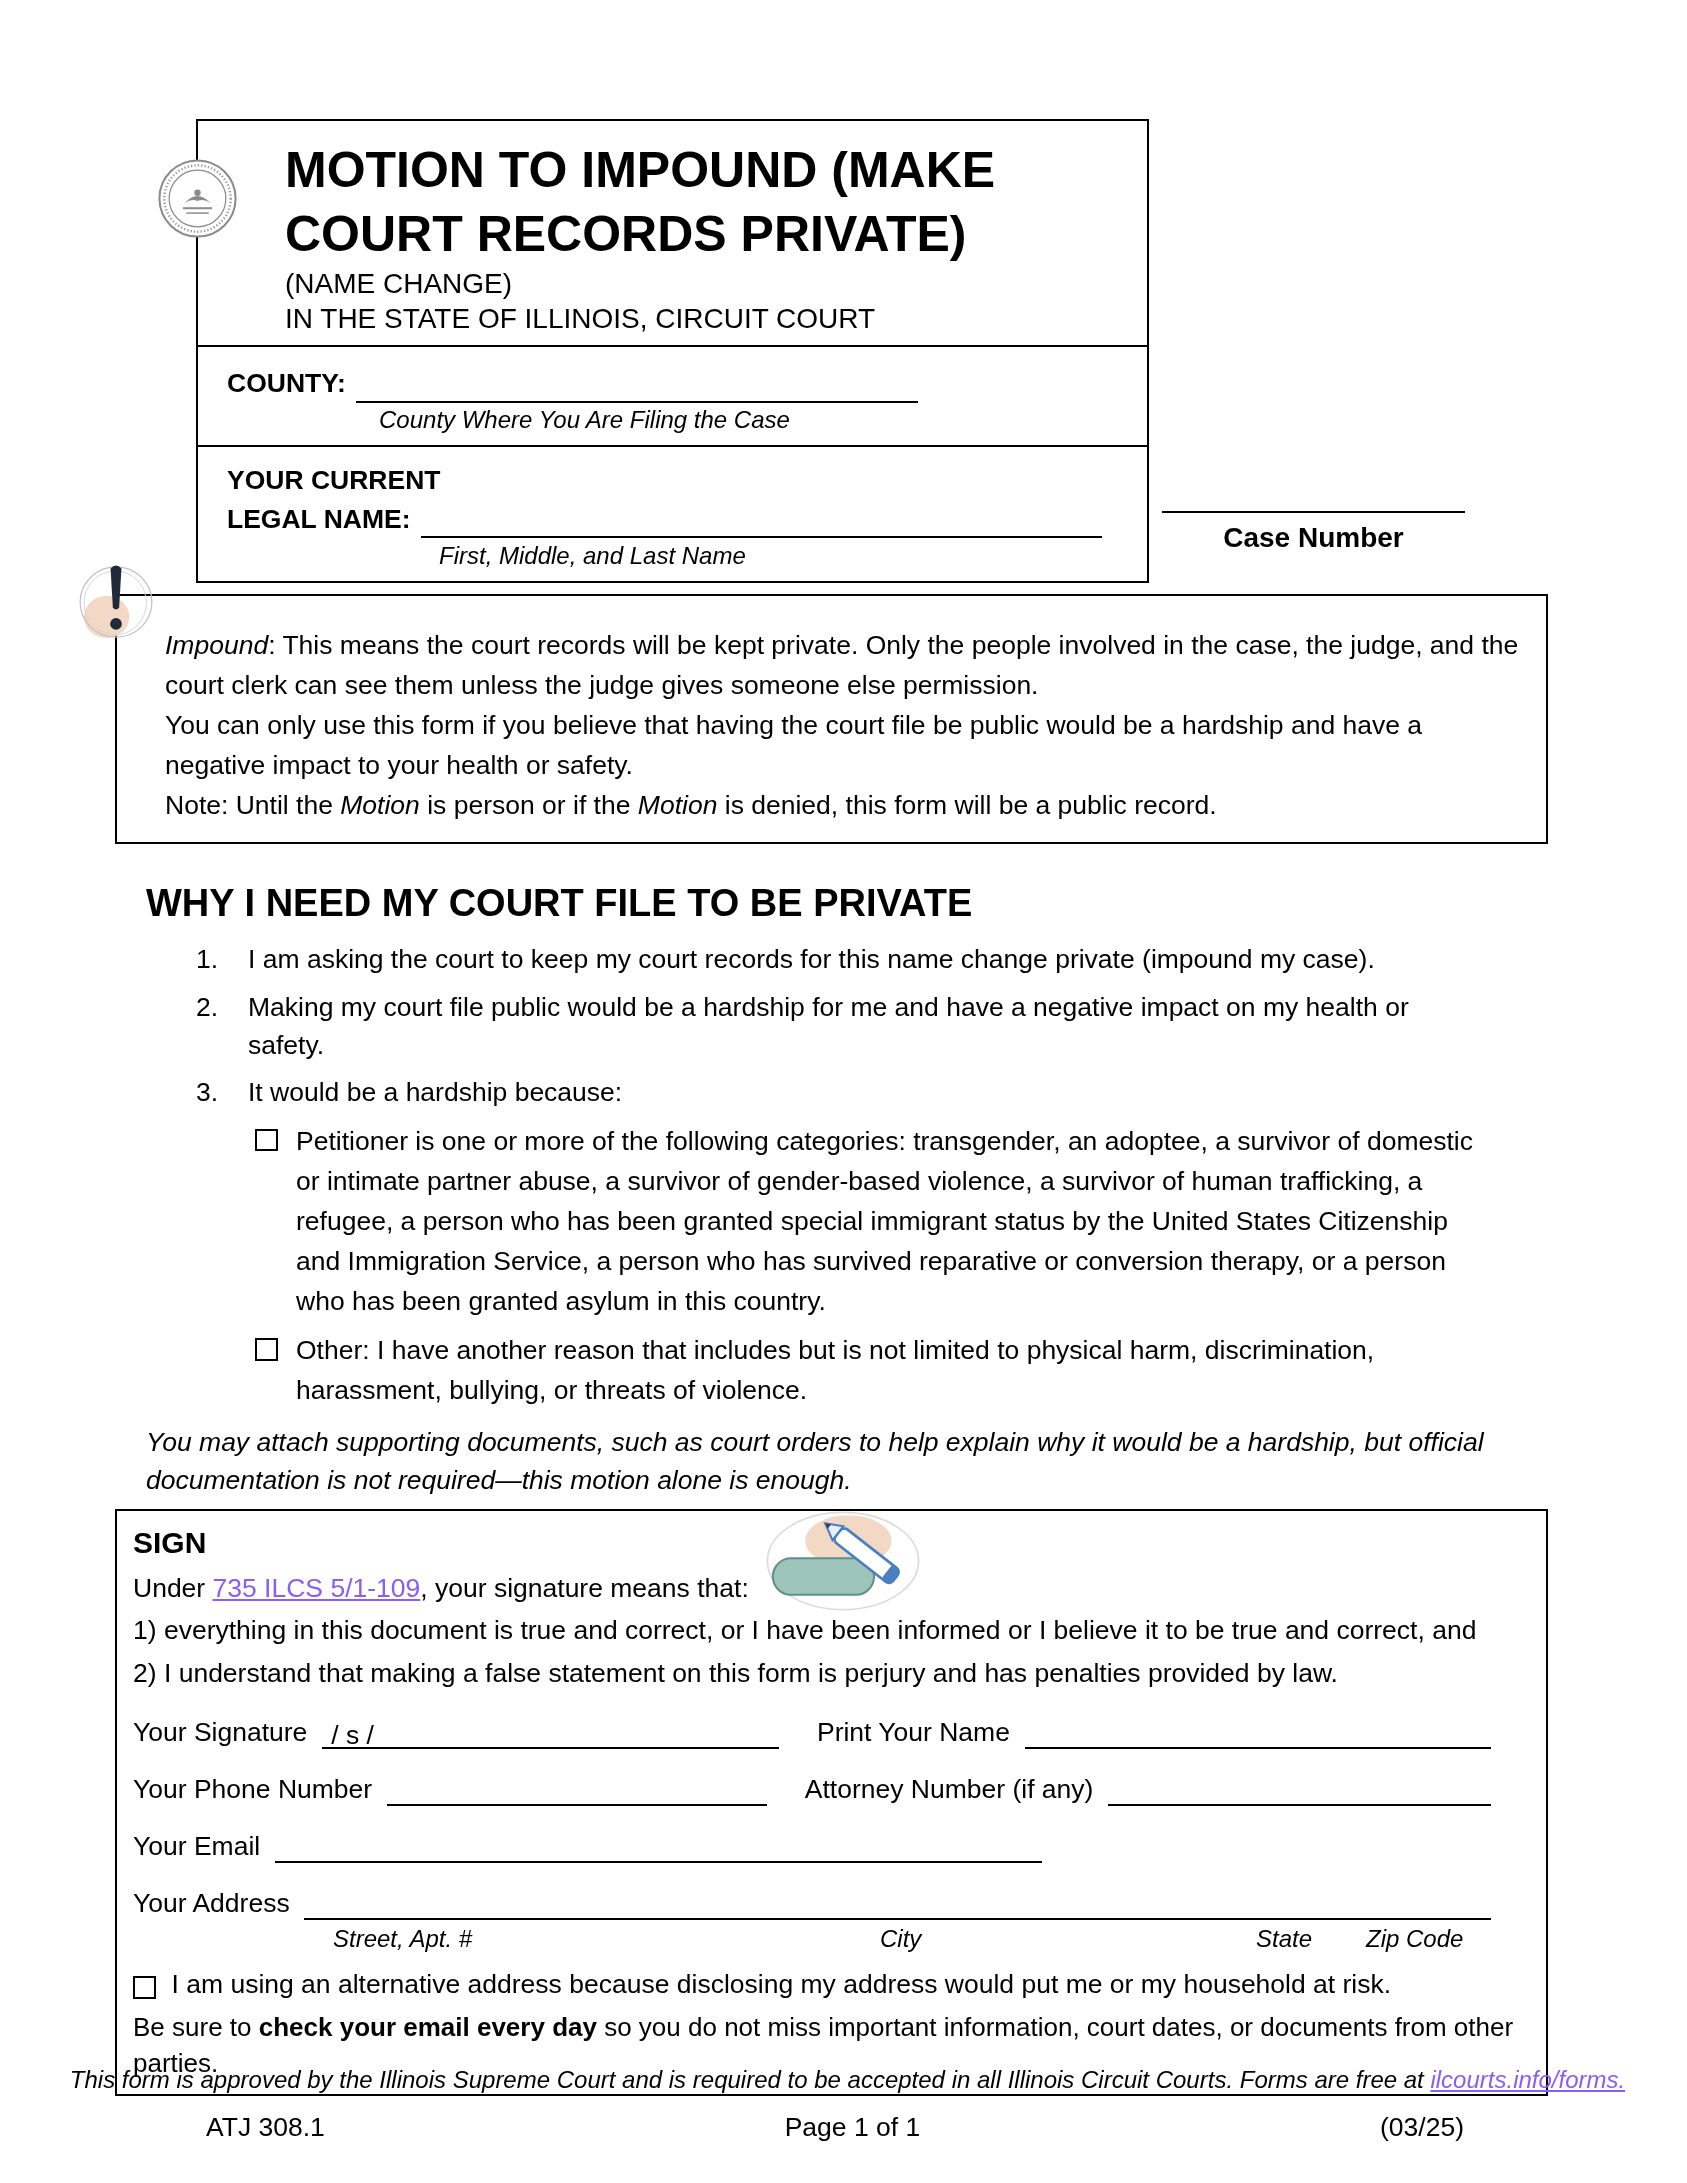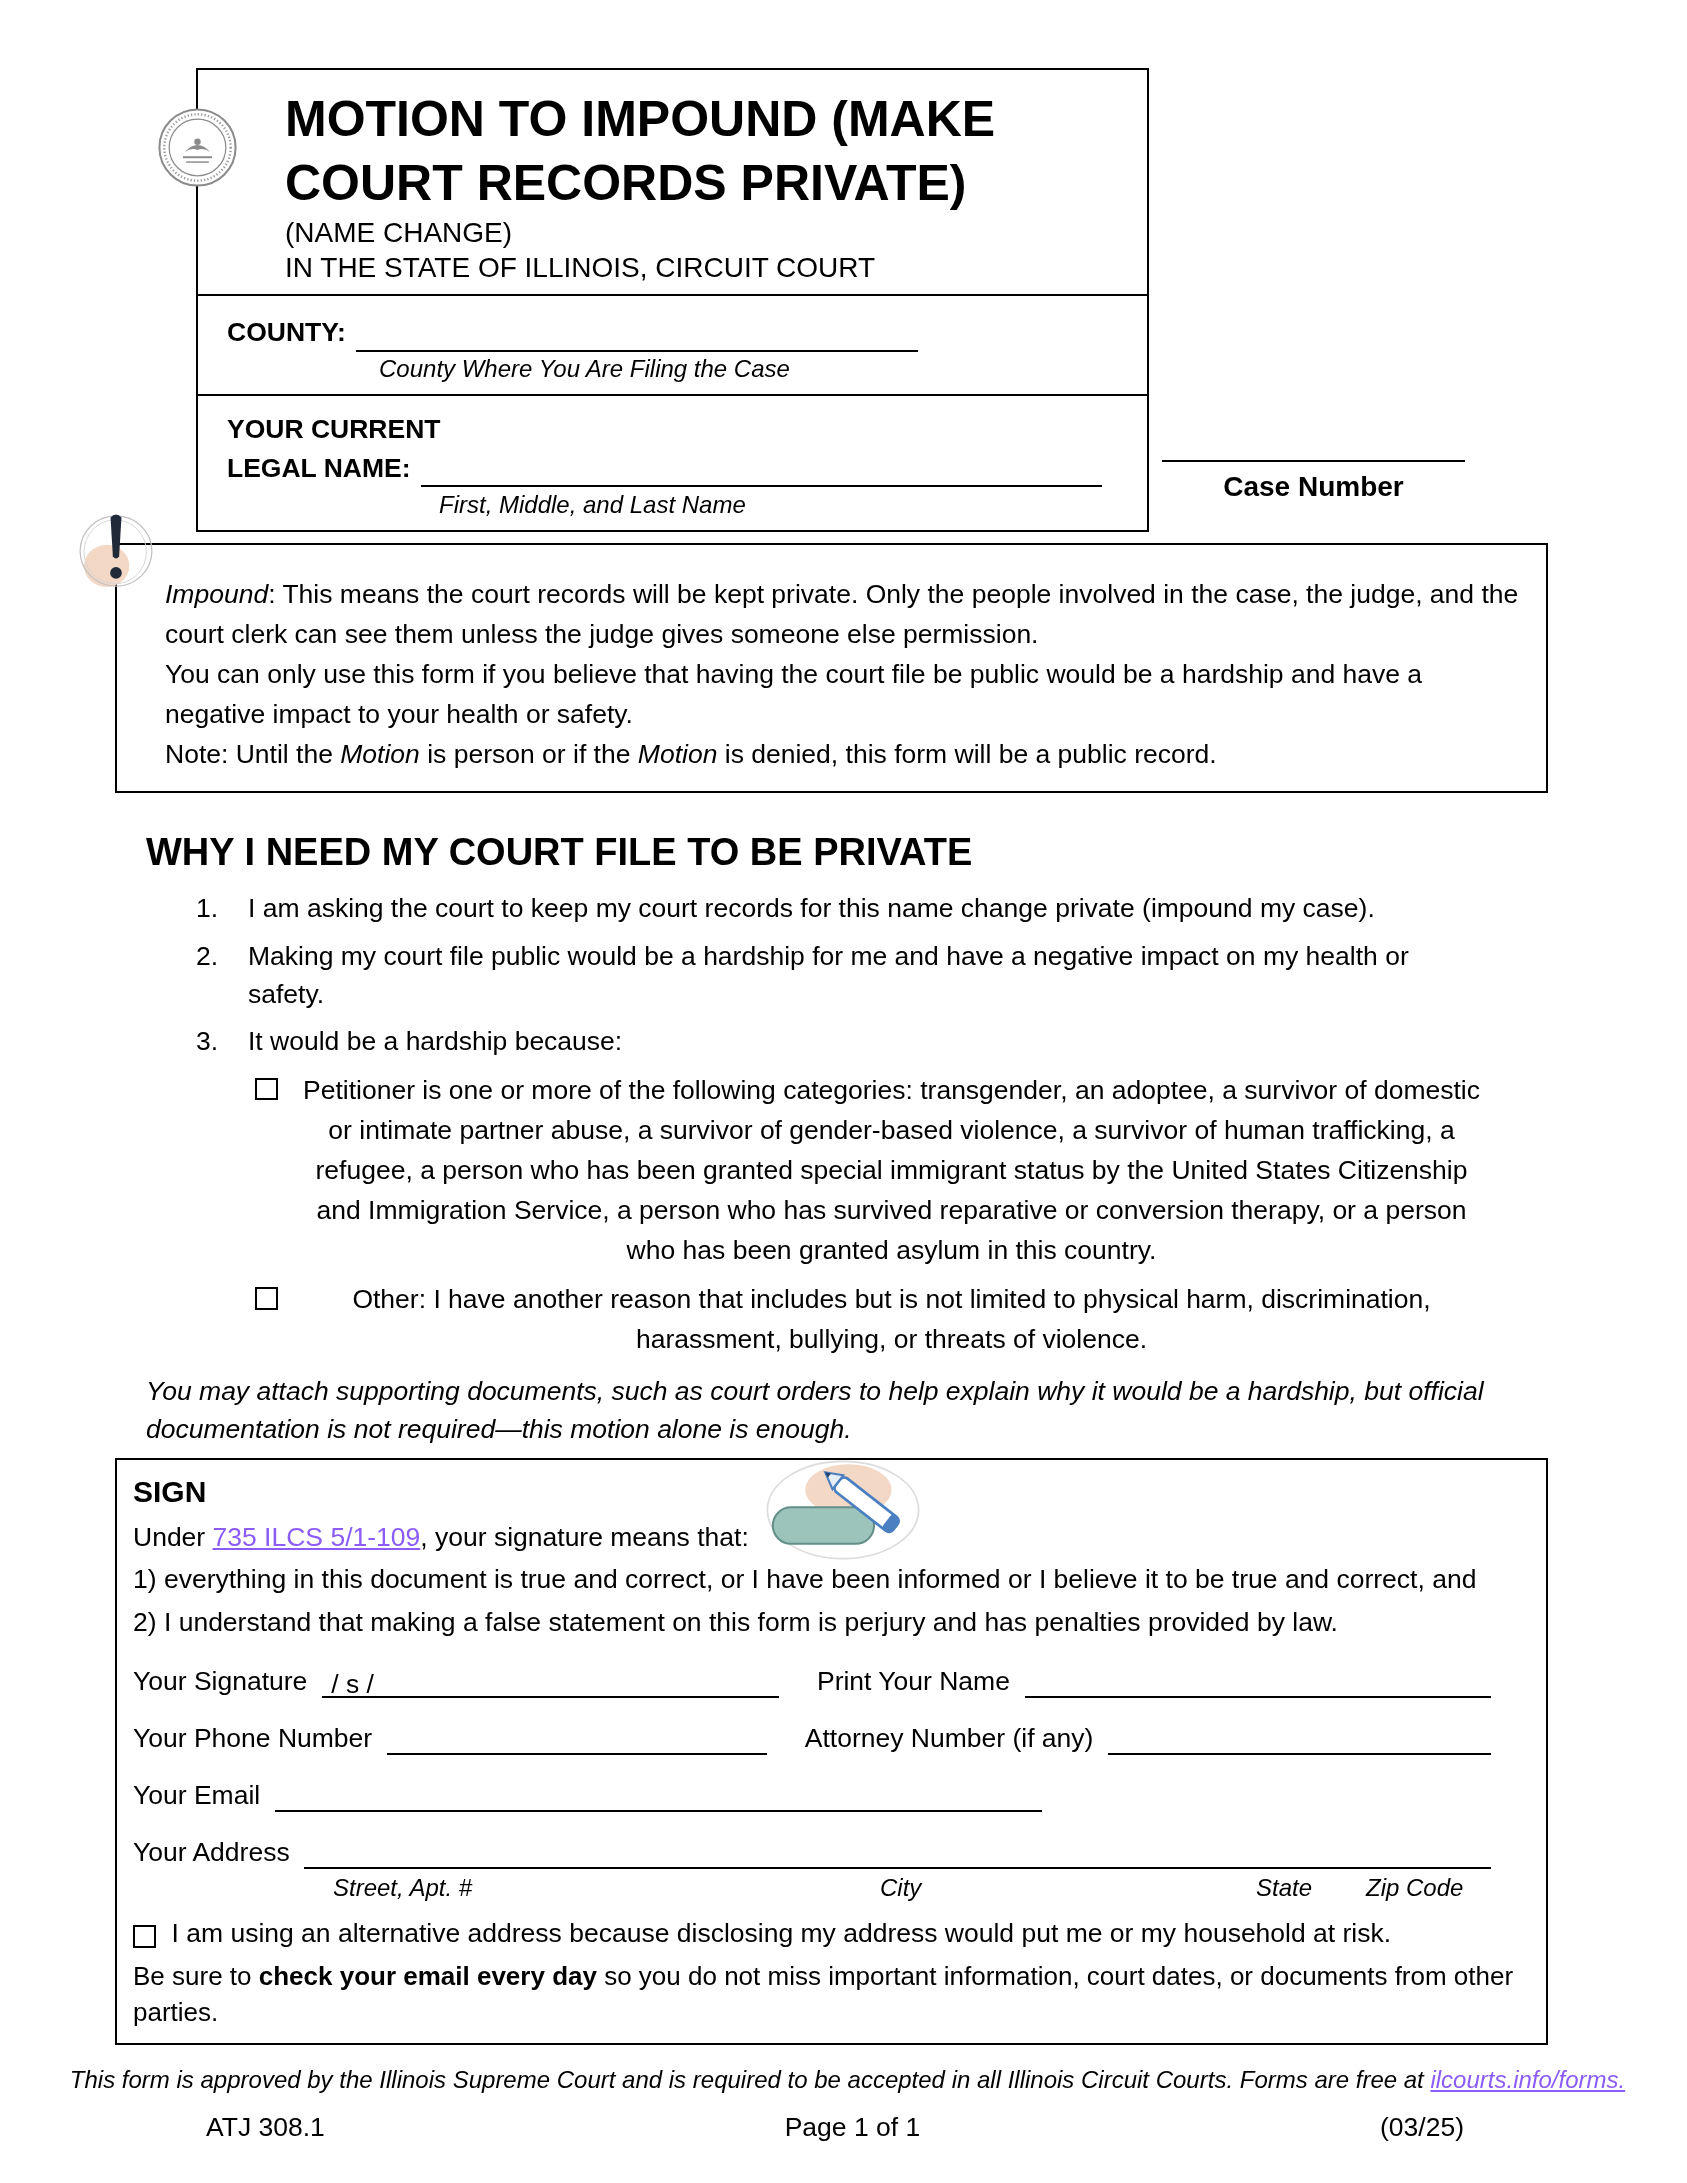--- a/index.html
+++ b/index.html
@@ -9,21 +9,21 @@
     width:1687px; height:2183px;
     background:#fff;
     color:#000;
     font-family:"Liberation Sans", sans-serif;
     font-size:26.5px;
     line-height:1.45;
     overflow:hidden;
   }
 
   
-  .header-wrap { position:relative; margin:68px 0 0 196px; width:1270px; }
+  .header-wrap { position:relative; margin:119px 0 0 196px; width:1270px; }
   .header-box { width:953px; border:2px solid #000; background:#fff; }
   .title-section { position:relative; padding:17px 18.5px 9.3px 87px; min-height:218px; }
   .seal { position:absolute; left:-41px; top:37px; width:81px; height:81px; }
   .hdr-title { font-size:50px; line-height:64px; font-weight:bold; }
   .hdr-sub { font-size:28px; line-height:35px; }
   .hsec { border-top:2px solid #000; }
   .county-section { padding:17px 13.2px 9.3px 29px; }
   .name-section { padding:14.6px 13.2px 10.6px 29px; }
   .fline { display:flex; align-items:flex-end; }
   .b { font-weight:bold; }
@@ -49,21 +49,21 @@
   .it { font-style:italic; }
 
   
   .why-heading { margin:32px 0 4px 146px; font-weight:bold; font-size:38px; }
   .nlist { margin-left:196px; }
   .item { display:flex; margin-top:9.3px; }
   .num { width:52px; flex:none; }
   .itext { width:1211px; line-height:38px; }
   .cbrow { display:flex; margin:9.3px 0 0 255px; }
   .cb { width:22.5px; height:22.5px; border:2px solid #000; flex:none; margin-top:8px; background:#fff; }
-  .cbtext { width:1191px; margin-left:18.5px; line-height:40px;text-align:center; }
+  .cbtext { width:1191px; margin-left:18.5px; line-height:40px; }
   .attach-note { margin:13.2px 152px 0 146px; font-style:italic; line-height:38px; }
 
   
   .sign-box {
     position:relative;
     margin:9.3px 139px 0 115px;
     border:2px solid #000;
     padding:10.6px 22.5px 13.2px 16px;
   }
   .sign-heading { font-weight:bold; font-size:30px; }

